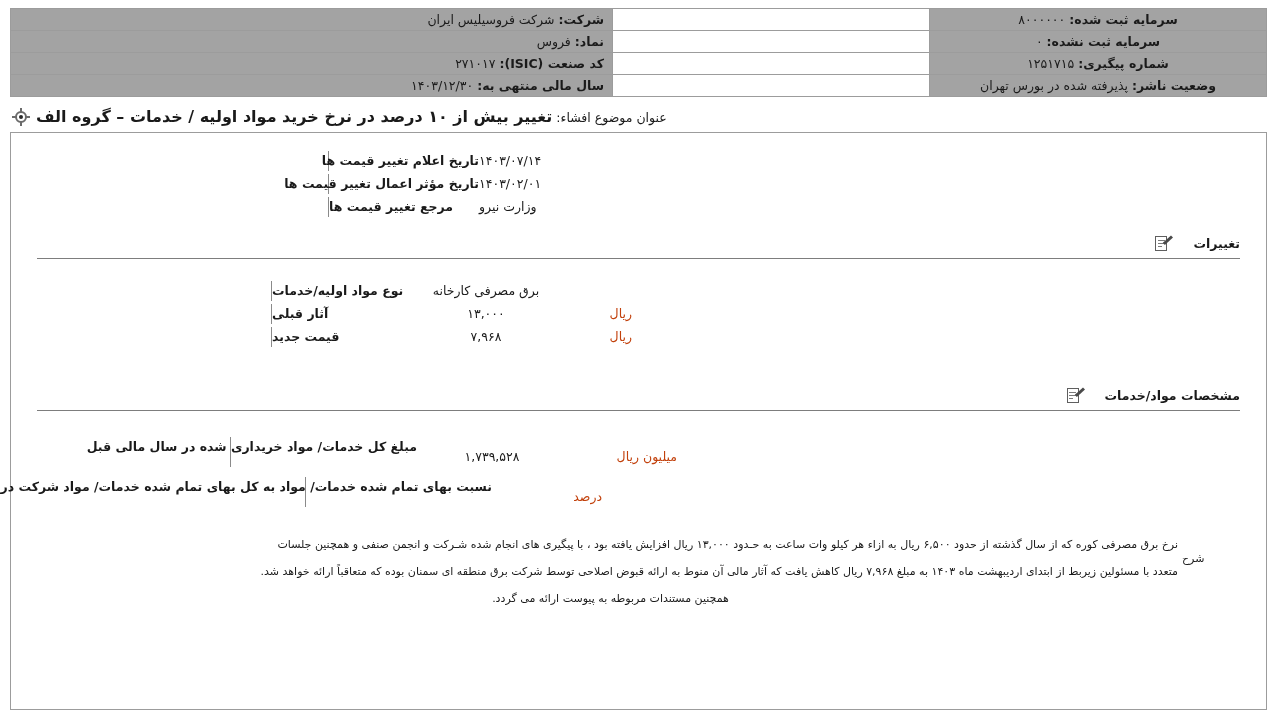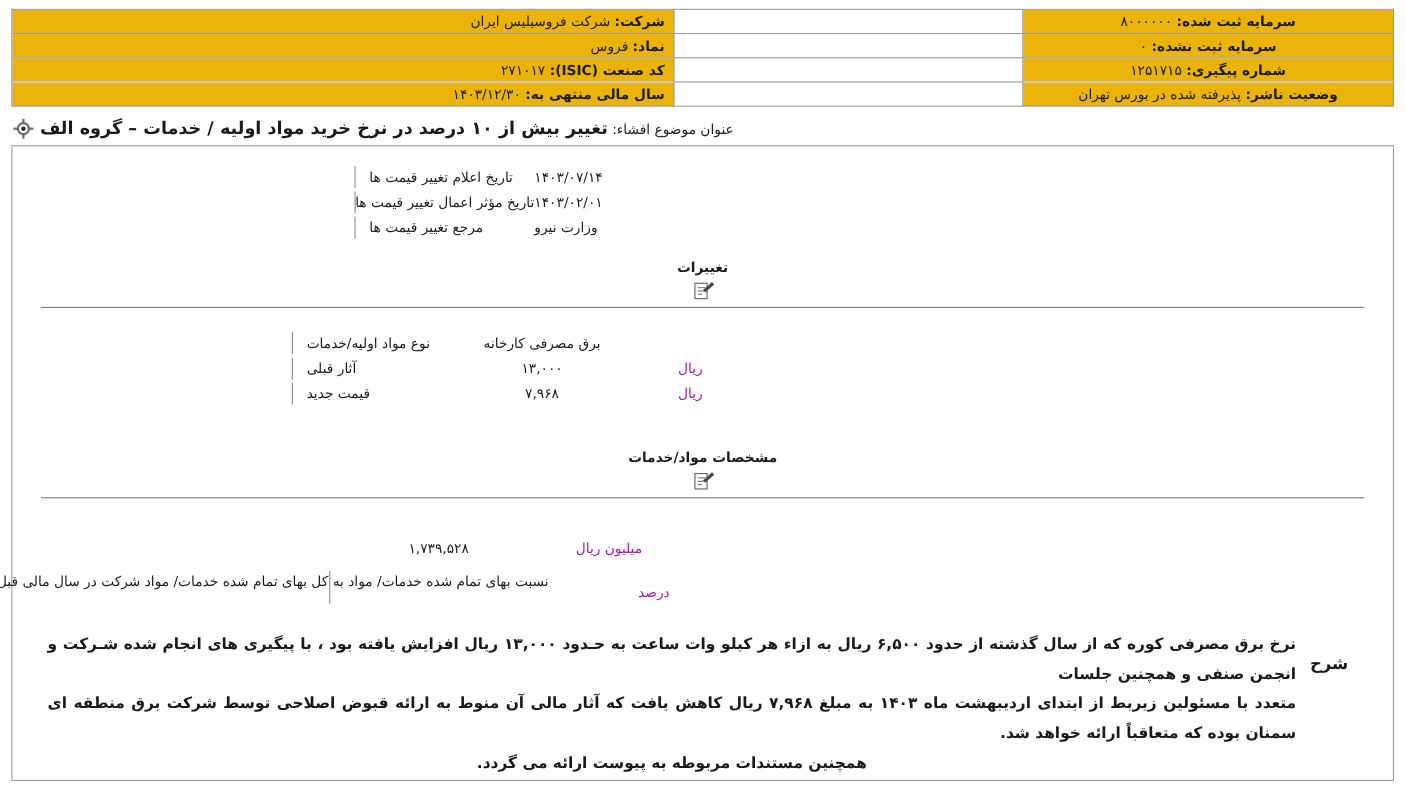--- a/index.html
+++ b/index.html
@@ -32,21 +32,21 @@
   table.header td {
     border: 1px solid #9c9c9c;
     height: 21px;
     padding: 0 8px;
     font-size: 12.5px;
     vertical-align: middle;
     white-space: nowrap;
     overflow: hidden;
   }
   td.lbl-cell {
-    background: #eab308;
+    background: #a3a3a3;
     margin-top: 41px;
   }
   td.val-cell {
     background: #ffffff;
   }
   .fld-label {
     font-weight: bold;
   }
   .fld-value {
     font-weight: normal;
@@ -118,50 +118,50 @@
   .kv-row {
     display: flex;
     flex-direction: row;
     align-items: flex-start;
     justify-content: center;
     font-size: 12.5px;
     line-height: 20px;
     margin: 0 0 3px 0;
   }
   .kv-row .k {
-    font-weight: normal;
+    font-weight: bold;
     text-align: left;
-    padding-left: 13px;
+    padding-left: 0;
     border-left: 1px solid #8a8a8a;
     white-space: nowrap;
   }
   .kv-row .v {
     text-align: center;
     padding-right: 10px;
     white-space: nowrap;
   }
   .kv-row .u {
     text-align: right;
     padding-right: 26px;
     white-space: nowrap;
-    color: #a21caf;
+    color: #c2410c;
   }
 
   
   .group-dates .k  { width: 150px; }
   .group-dates .v  { width: 170px; text-align: left; padding-right: 0; }
   .group-dates { margin-right: 300px; }
 
   
   .section-head {
     display: flex;
-    flex-direction: column;
+    flex-direction: row;
     align-items: center;
     justify-content: flex-start;
-    gap: 6px;
+    gap: 22px;
     margin-top: 18px;
   }
   .section-head .s-title {
     font-size: 12.5px;
     font-weight: bold;
   }
   .doc-icon {
     width: 17px; height: 17px;
     position: relative;
     flex: 0 0 17px;
@@ -216,34 +216,33 @@
 
   
   .desc-wrap {
     display: flex;
     flex-direction: row;
     align-items: flex-start;
     margin-top: 24px;
     padding: 0 6px;
   }
   .desc-label {
-    font-weight: bold;
-    font-size: 15px;
+    font-weight: normal;
+    font-size: 11px;
     width: 52px;
     flex: 0 0 52px;
-    text-align: center;
+    text-align: left;
     padding-top: 21px;
   }
   .desc-text {
-    font-size: 14px;
+    font-size: 11px;
     line-height: 27px;
     text-align: justify;
     flex: 1 1 auto;
     padding-right: 4px;
-    font-weight: bold;
   }
   .desc-text p { margin: 0; }
   .desc-text p.last { text-align: center; }
 </style>
 </head>
 <body>
 
 <div class="page">
 
   <table class="header">
@@ -366,20 +365,21 @@
           <span class="ln l3"></span>
         <span class="pen"></span>
       </span>
     </div>
     <div class="rule"></div>
 
     <div class="kv-block group-tot">
       <div class="kv-row">
         <div class="u">میلیون ریال</div>
         <div class="v">۱,۷۳۹,۵۲۸</div>
+        <div class="k">مبلغ کل خدمات/ مواد خریداری شده در سال مالی قبل</div>
       </div>
       <div class="kv-row">
         <div class="u">درصد</div>
         <div class="k">نسبت بهای تمام شده خدمات/ مواد به کل بهای تمام شده خدمات/ مواد شرکت در سال مالی قبل</div>
       </div>
     </div>
 
     <div class="desc-wrap">
       <div class="desc-label">شرح</div>
       <div class="desc-text">

